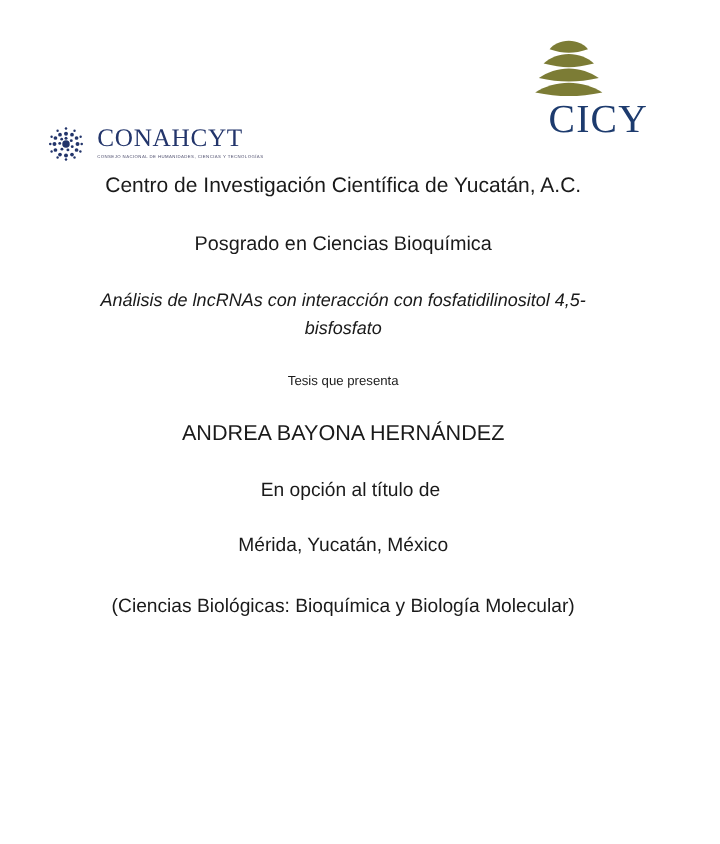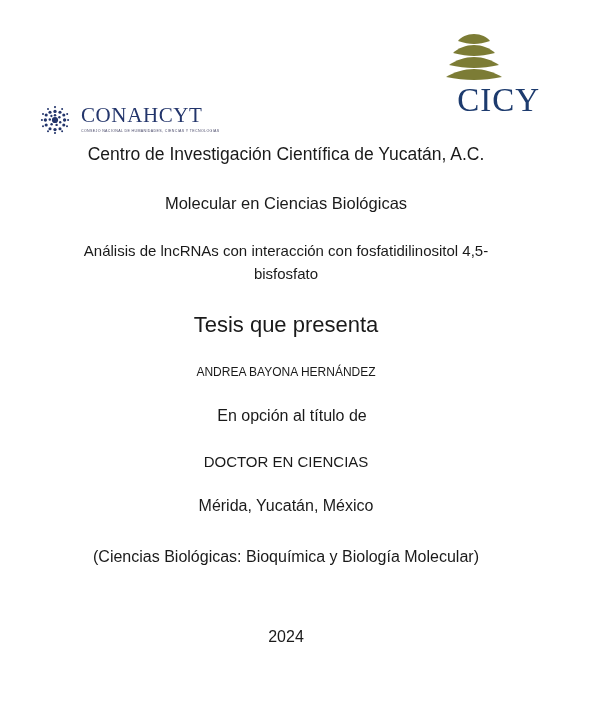--- a/index.html
+++ b/index.html
@@ -101,23 +101,23 @@
     width: 572px;
     text-align: center;
   }
   .line {
     margin: 0 auto;
     padding: 0 34px;
     color: #1a1a1a;
   }
   .institution   { font-size: 17.5px; margin-bottom: 29px; }
   .program       { font-size: 16.5px; margin-bottom: 26px; }
-  .thesis-title  { font-size: 15px; line-height: 1.55; margin-bottom: 26px; padding: 0 53px; }
-  .presents      { font-size: 22px; margin-bottom: 27px; }
-  .author        { font-size: 12px; margin-bottom: 28px; }
+  .thesis-title  { font-size: 15px; line-height: 1.55; margin-bottom: 26px; padding: 0 53px; font-style: italic; }
+  .presents      { font-size: 11px; margin-bottom: 27px; }
+  .author        { font-size: 18px; margin-bottom: 28px; }
   .option        { font-size: 16px; margin-bottom: 28px; margin-left: 12px; }
   .degree        { font-size: 15px; margin-bottom: 27px; }
   .specialty     { font-size: 16px; margin-bottom: 62px; }
   .city          { font-size: 16px; margin-bottom: 33px; }
   .year          { font-size: 16px; }
 </style>
 </head>
 <body>
 
 <div class="page">
@@ -180,24 +180,22 @@
           </g>
         </svg>
       </span>
       <span class="cicy-word">CICY</span>
     </div>
 
   </div>
 
   <div class="content">
     <div class="line institution">Centro de Investigación Científica de Yucatán, A.C.</div>
-    <div class="line program">Molecular en Ciencias Biológicas</div>
+    <div class="line program">Posgrado en Ciencias Bioquímica</div>
     <div class="line thesis-title">Análisis de lncRNAs con interacción con fosfatidilinositol 4,5-bisfosfato</div>
     <div class="line presents">Tesis que presenta</div>
     <div class="line author">ANDREA BAYONA HERNÁNDEZ</div>
     <div class="line option">En opción al título de</div>
-    <div class="line degree">DOCTOR EN CIENCIAS</div>
     <div class="line city">Mérida, Yucatán, México</div>
     <div class="line specialty">(Ciencias Biológicas: Bioquímica y Biología Molecular)</div>
-    <div class="line year">2024</div>
   </div>
 
 </div>
 
 </body></html>

